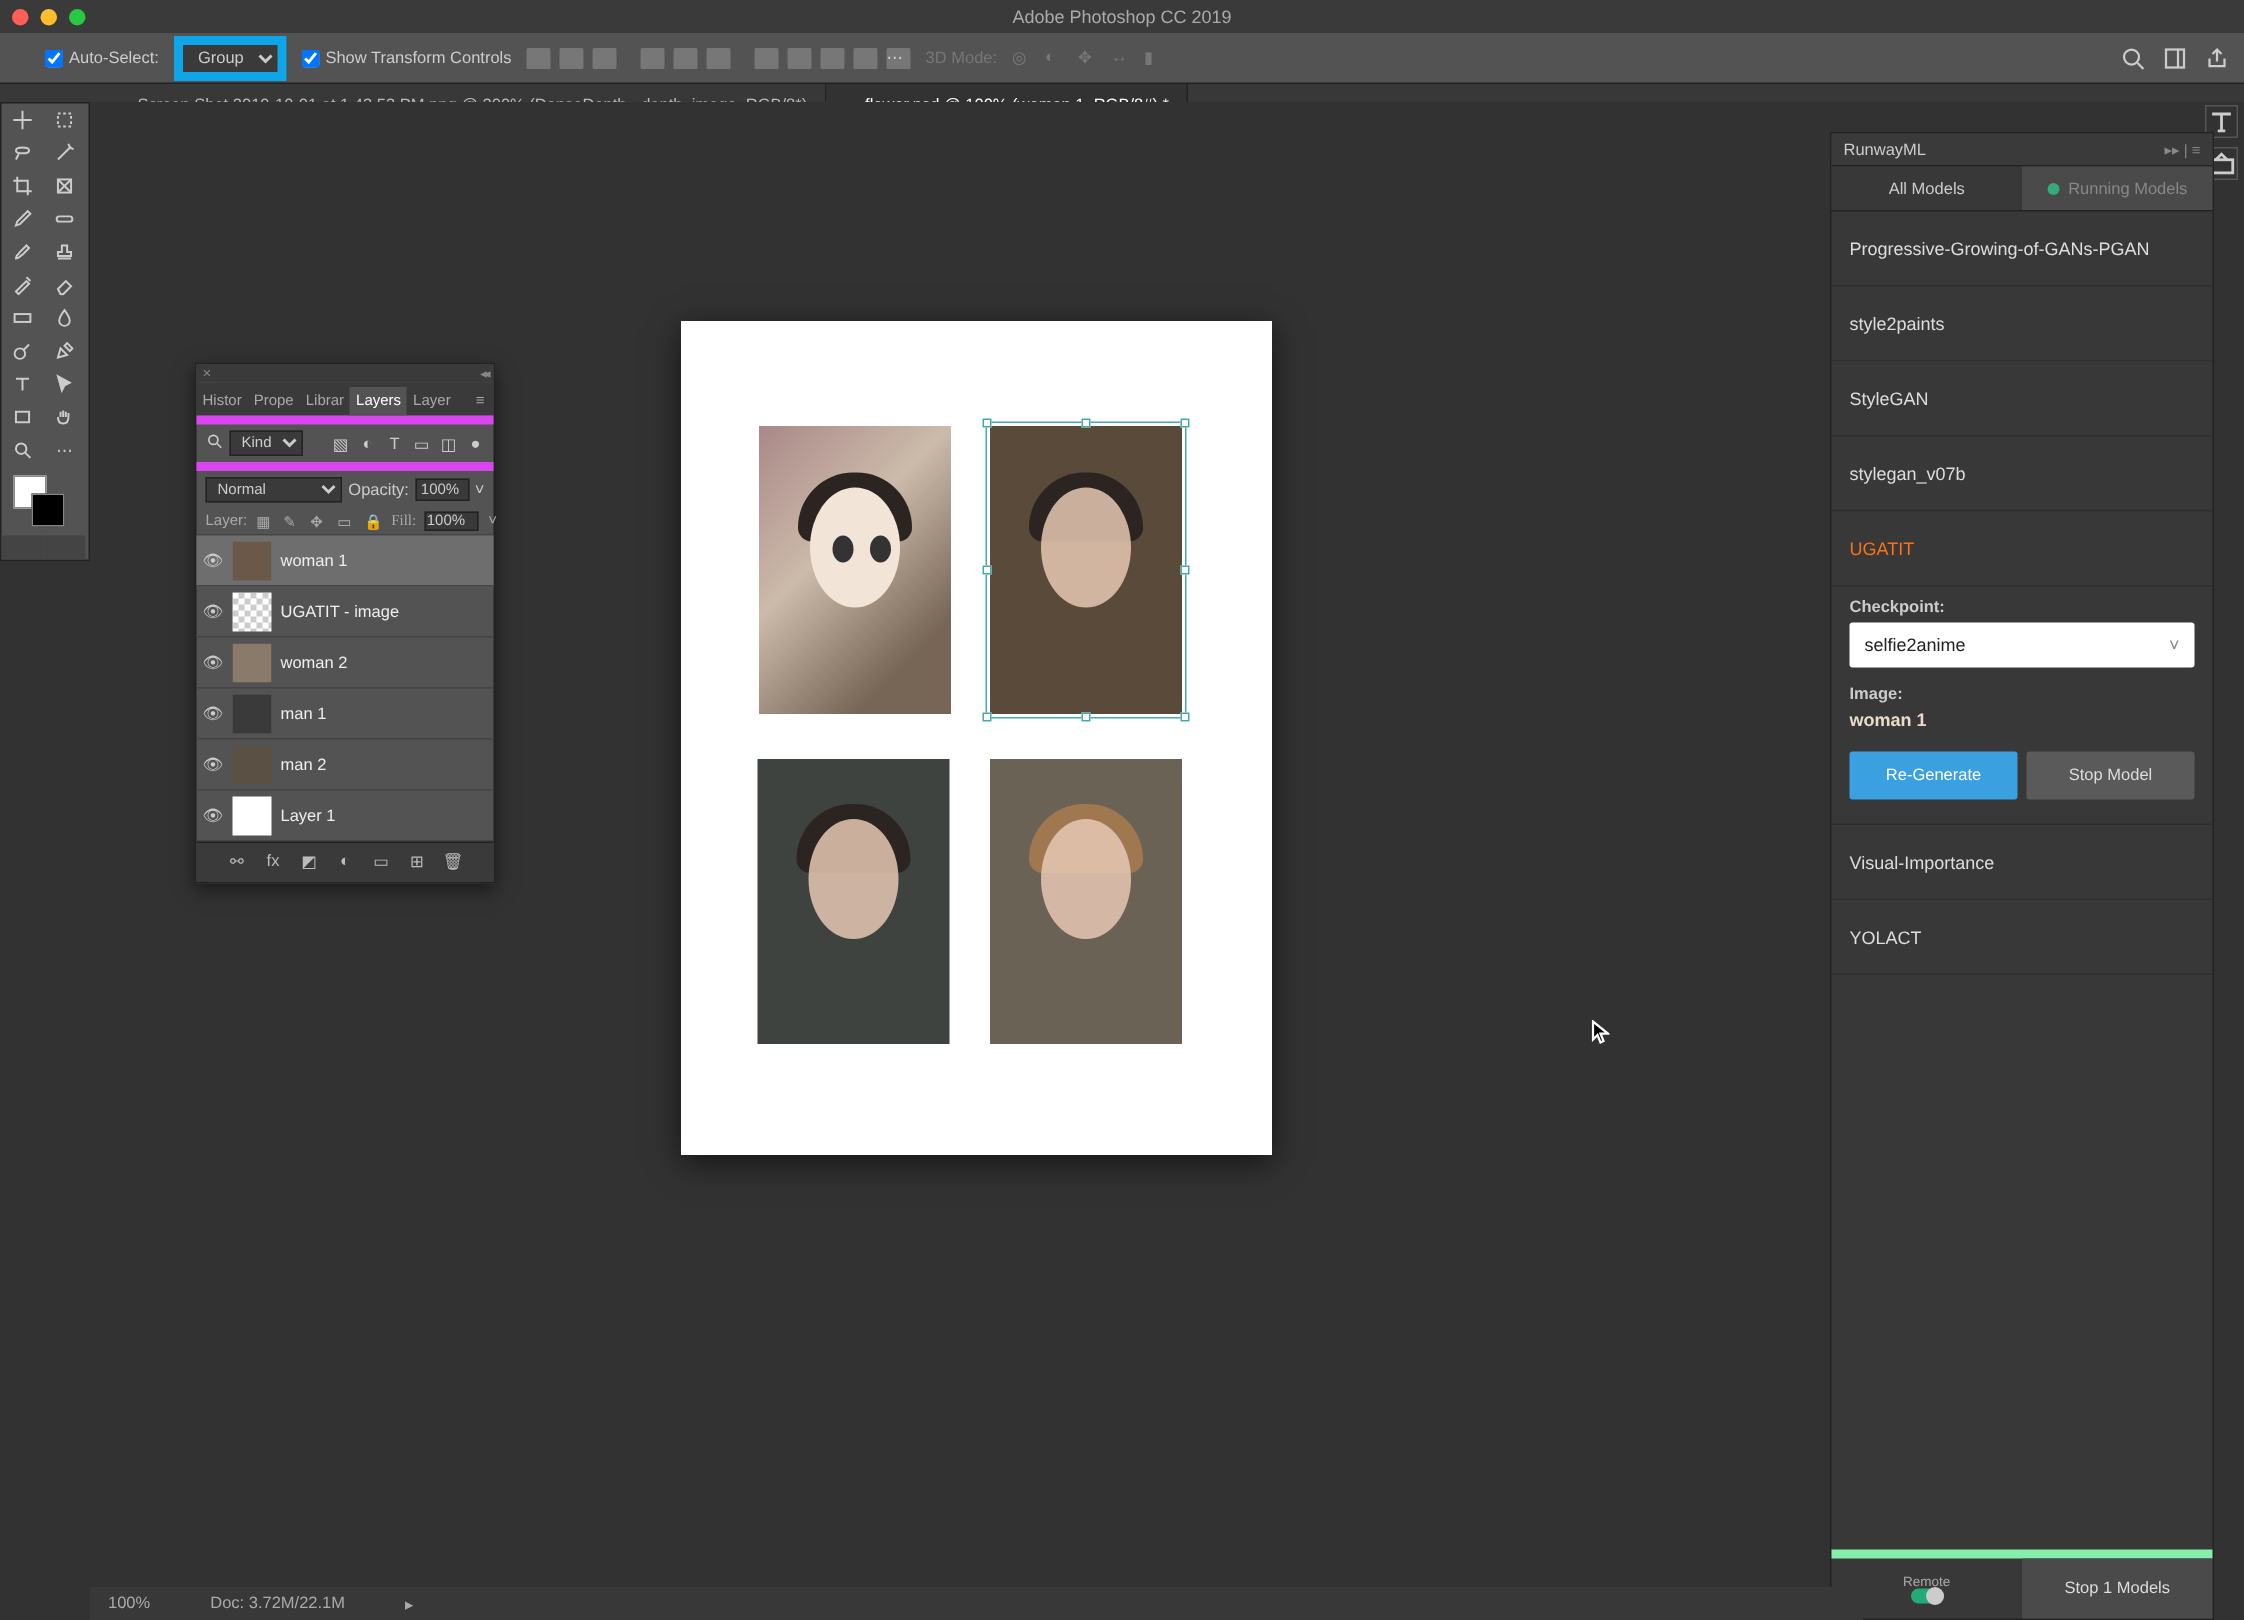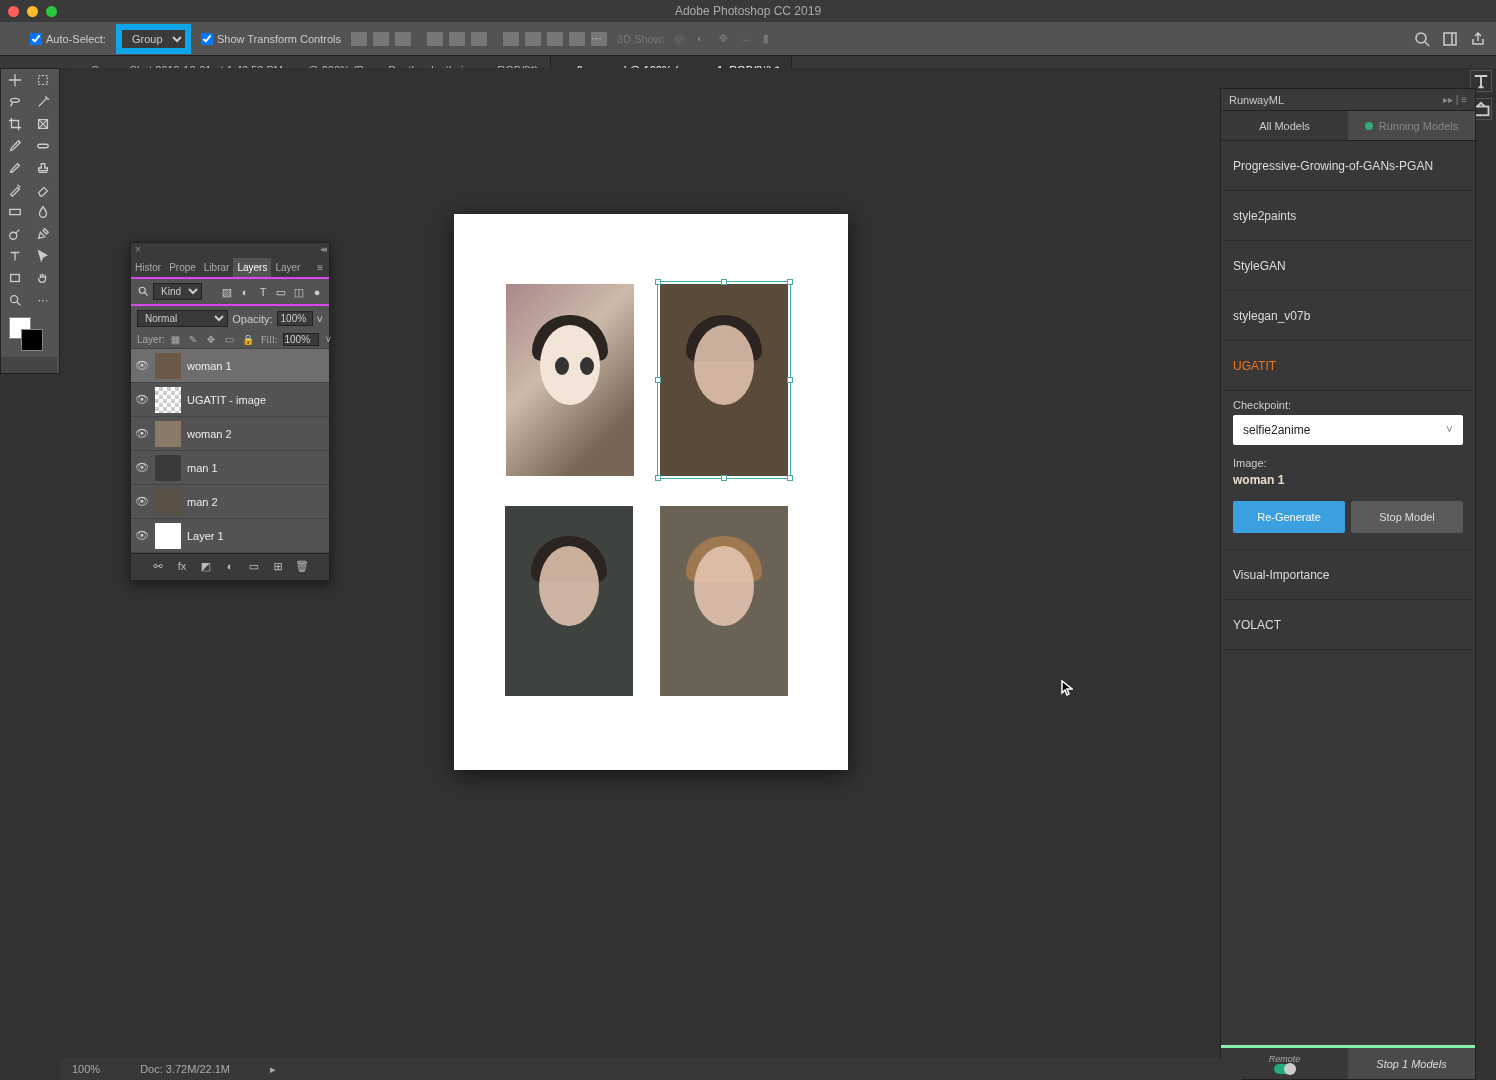--- a/index.html
+++ b/index.html
@@ -42,21 +42,21 @@
 
 
 .layers-panel { position: absolute; left: 130px; top: 242px; width: 200px; background: #535353; border: 1px solid #222; box-shadow: 0 4px 12px rgba(0,0,0,0.5); }
 .panel-close { height: 12px; background: #3a3a3a; display: flex; align-items: center; padding: 0 4px; }
 .panel-close span { color: #888; font-size: 10px; }
 .panel-close .collapse { margin-left: auto; font-size: 9px; letter-spacing: -2px; }
 .panel-tabs { display: flex; background: #3a3a3a; height: 22px; align-items: flex-end; }
 .ptb { padding: 4px 4px; color: #aaa; font-size: 10px; cursor: default; }
 .ptb.active { background: #535353; color: #fff; }
 .ptb.menu { margin-left: auto; padding: 4px 6px; }
-.layer-ctrl-row { display: flex; align-items: center; padding: 4px 6px; gap: 4px; border-top: 2px solid #d946ef; }
+.layer-ctrl-row { display: flex; align-items: center; padding: 4px 6px; gap: 4px; border-top: 6px solid #d946ef; }
 .layer-ctrl-row select, .layer-ctrl-row input { background: #3a3a3a; color: #ccc; border: 1px solid #222; font-size: 10px; padding: 1px 3px; }
 .layer-ctrl-row .iconset { display:flex; gap:6px; margin-left:auto;}
 .layer-ctrl-row .iconset span{ width:12px; height:12px; display:inline-block; font-size:11px; color:#ccc; text-align:center;}
 .lockrow { display: flex; align-items: center; padding: 2px 6px; gap: 6px; font-size: 10px; color: #aaa; border-bottom:1px solid #444;}
 .lockrow .locks { display: flex; gap: 6px; }
 .lockrow .locks span { width: 12px; height: 12px; }
 .fill-label { margin-left: auto; font-family: Liberation Serif, serif; }
 .layers-list { }
 .layer-row { display: flex; align-items: center; height: 34px; border-bottom: 1px solid #444; padding: 0 4px; gap: 6px; }
 .layer-row.selected { background: #6e6e6e; }
@@ -101,29 +101,29 @@
 .plugin-header .collapse{ margin-left:auto; color:#888; font-size:10px;}
 .plugin-tabs{ height:30px; display:flex; border-bottom:1px solid #222;}
 .plugin-tab{ flex:1; display:flex; align-items:center; justify-content:center; color:#ccc; background:#383838;}
 .plugin-tab.inactive{ background:#4a4a4a; color:#888;}
 .plugin-search{ padding:8px 12px;}
 .plugin-search input{ width:100%; background:#4a4a4a; border:none; color:#ccc; padding:6px 8px; font-size:11px; border-radius:2px;}
 .modellist{ overflow-y:auto; height:calc(100% - 126px);}
 .model-item{ height:50px; display:flex; align-items:center; padding:0 12px; color:#ddd; font-size:12px; border-bottom:1px solid #2e2e2e;}
 .model-item.active{ color:#f97316; }
 .model-detail{ padding:8px 12px 16px; border-bottom:1px solid #2e2e2e;}
-.md-label{ color:#ccc; font-size:11px; margin-bottom:4px; font-weight:400;}
+.md-label{ color:#ccc; font-size:11px; margin-bottom:4px; font-weight:700;}
 .md-dropdown{ background:#fff; color:#222; padding:8px 10px; border-radius:2px; display:flex; align-items:center; margin-bottom:12px; font-size:12px;}
 .md-dropdown .chev{ margin-left:auto; color:#888;}
 .md-val{ color:#e8ddc8; font-size:12px; margin-bottom:14px; font-weight:600;}
 .md-btns{ display:flex; gap:6px;}
 .md-btn{ flex:1; padding:10px 0; text-align:center; font-size:11px; border-radius:2px;}
 .md-btn.primary{ background:#3aa0e0; color:#fff;}
 .md-btn.secondary{ background:#5a5a5a; color:#ddd;}
-.plugin-footer{ position:absolute; bottom:0; left:0; right:0; height:34px; display:flex; border-top:3px solid #86efac;font-style:italic;}
+.plugin-footer{ position:absolute; bottom:0; left:0; right:0; height:46px; display:flex; border-top:6px solid #86efac;}
 .pf-left{ flex:1; display:flex; flex-direction:column; align-items:center; justify-content:center;}
 .pf-left .lbl{ font-size:9px; color:#aaa;}
 .pf-toggle{ width:22px; height:10px; background:#2a7; border-radius:6px; position:relative;}
 .pf-toggle::after{ content:''; position:absolute; right:0; top:-1px; width:12px; height:12px; background:#ccc; border-radius:50%;}
 .pf-right{ flex:1; background:#4a4a4a; display:flex; align-items:center; justify-content:center; color:#ddd;}
 
 
 .statusbar{ position:absolute; left:60px; right:254px; bottom:0; height:22px; background:#383838; display:flex; align-items:center; padding:0 12px; gap:40px; color:#aaa;}
 
 .cursor{ position:absolute; left:1061px; top:680px; width:12px; height:16px; pointer-events:none;}
@@ -167,21 +167,21 @@
     <span></span>
     <span></span>
     <span></span>
     <span style="width:4px;background:none;"></span>
     <span></span>
     <span></span>
     <span></span>
     <span></span>
     <span>⋯</span>
   </div>
-  <span style="color:#777;">3D Show:</span>
+  <span style="color:#777;">3D Mode:</span>
   <div class="icon-row">
     <span style="background:none;color:#777;">◎</span>
     <span style="background:none;color:#777;">◐</span>
     <span style="background:none;color:#777;">✥</span>
     <span style="background:none;color:#777;">↔</span>
     <span style="background:none;color:#777;">▮</span>
   </div>
   <div class="optbar-right">
     <span><svg viewBox="0 0 16 16">
           <circle cx="7" cy="7" r="5"></circle>

